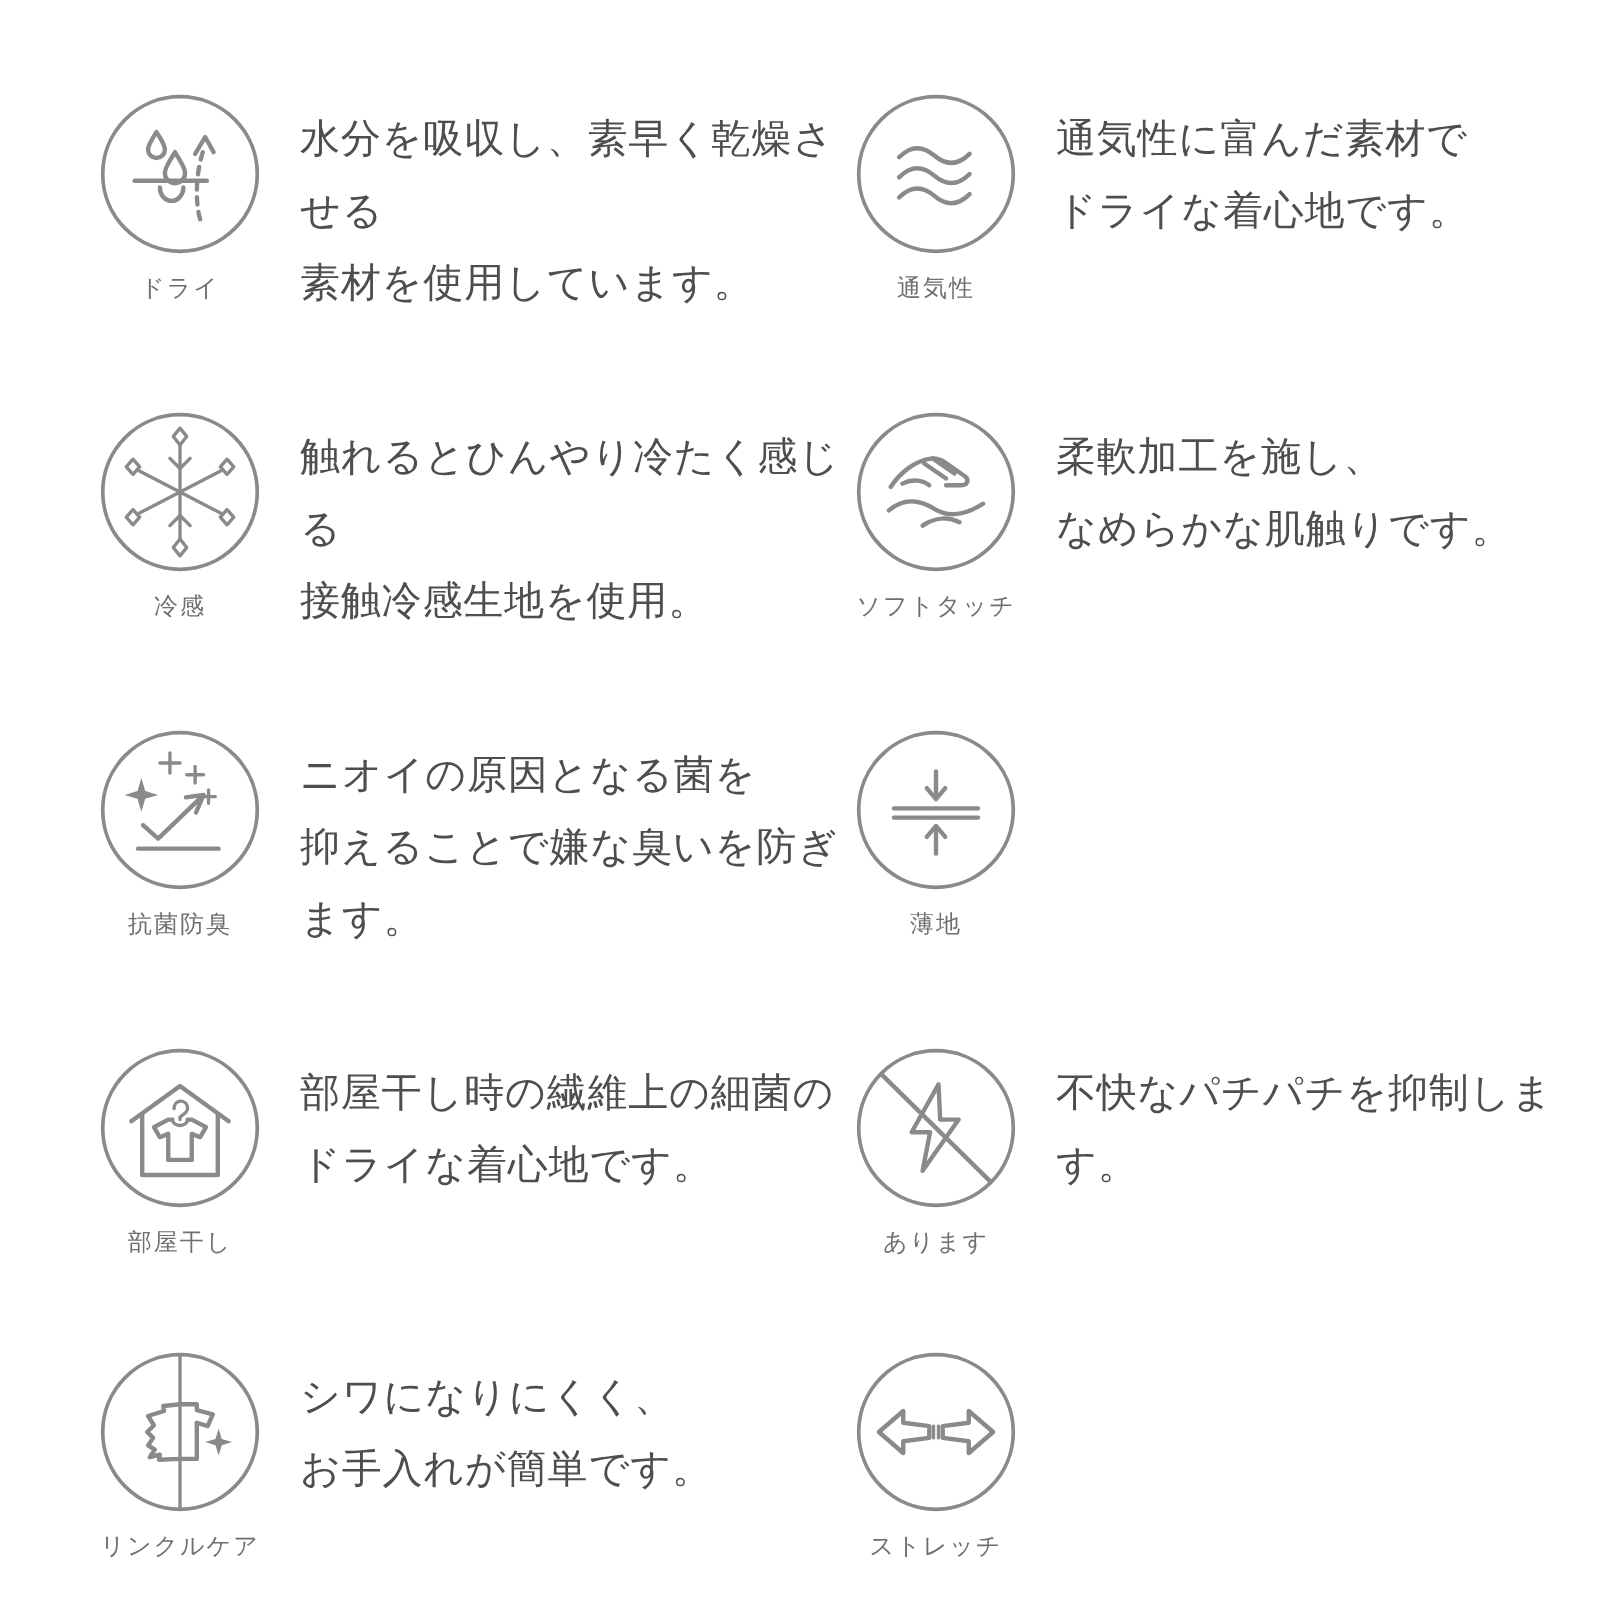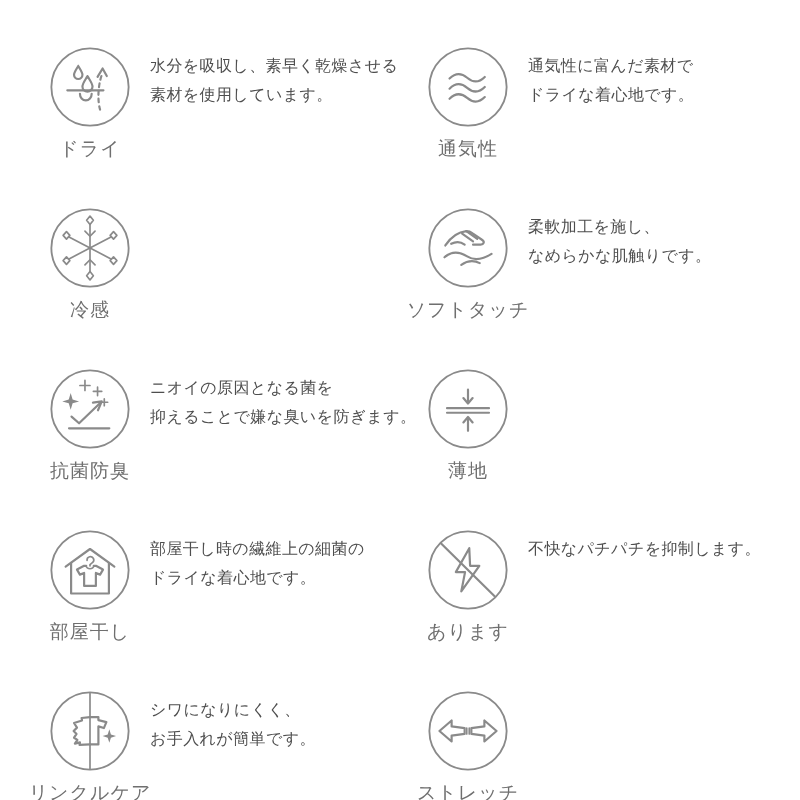--- a/index.html
+++ b/index.html
@@ -7,22 +7,22 @@
   .grid{display:grid;grid-template-columns:1fr 1fr;row-gap:44px;padding:45px 0 0 44px;box-sizing:border-box;width:800px;}
   .item{display:flex;gap:14px;align-items:flex-start;}
   .icon-col{flex:0 0 92px;width:92px;display:flex;flex-direction:column;align-items:center;}
   .circle{width:84px;height:84px;}
   .ic{width:84px;height:84px;display:block;}
   .ic *{stroke:#8a8a8a;stroke-width:2.6;fill:none;stroke-linecap:round;stroke-linejoin:round;}
   .ic .cir{stroke-width:2.2;}
   .ic .fl{fill:#8a8a8a;stroke:none;}
   .ic .thin{stroke-width:2;}
   .ic .dash{stroke-dasharray:4.5 4.5;}
-  .label{margin-top:7px;font-size:19px;color:#6f6f6f;letter-spacing:1px;white-space:nowrap;}
-  .desc{padding-top:7px;font-size:16px;line-height:1.8;color:#4e4e4e;letter-spacing:0.4px;white-space:pre-line;}
+  .label{margin-top:7px;font-size:12px;color:#6f6f6f;letter-spacing:1px;white-space:nowrap;}
+  .desc{padding-top:7px;font-size:20px;line-height:1.8;color:#4e4e4e;letter-spacing:0.4px;white-space:pre-line;}
 </style>
 </head>
 <body>
 
 <div class="grid">
 
   <div class="item">
     <div class="icon-col">
       <div class="circle">
         <svg class="ic" viewBox="0 0 100 100" aria-hidden="true">
@@ -70,20 +70,22 @@
           <path class="thin" d="M22 30.5 L26 35 L22 39.5 L18 35 Z"></path>
           <path class="thin" d="M78 60.5 L82 65 L78 69.5 L74 65 Z"></path>
           <path class="thin" d="M22 60.5 L26 65 L22 69.5 L18 65 Z"></path>
           <path class="thin" d="M78 30.5 L82 35 L78 39.5 L74 35 Z"></path>
           <path class="thin" d="M44 30 L50 36 L56 30"></path>
           <path class="thin" d="M44 70 L50 64 L56 70"></path>
         </svg>
       </div>
       <div class="label">冷感</div>
     </div>
+    <div class="desc">触れるとひんやり冷たく感じる
+接触冷感生地を使用。</div>
   </div>
 
   <div class="item">
     <div class="icon-col">
       <div class="circle">
         <svg class="ic" viewBox="0 0 100 100" aria-hidden="true">
           <circle class="cir" cx="50" cy="50" r="46"></circle>
           <path d="M23 47 C29 38 38 31 48 30 C51 30 53.5 31 55.5 32.5 L67 40.5 C70 42.5 69 46 65 46 L56 46"></path>
           <path d="M48 30 L61 39"></path>
           <path d="M43 33 L56 42"></path>

